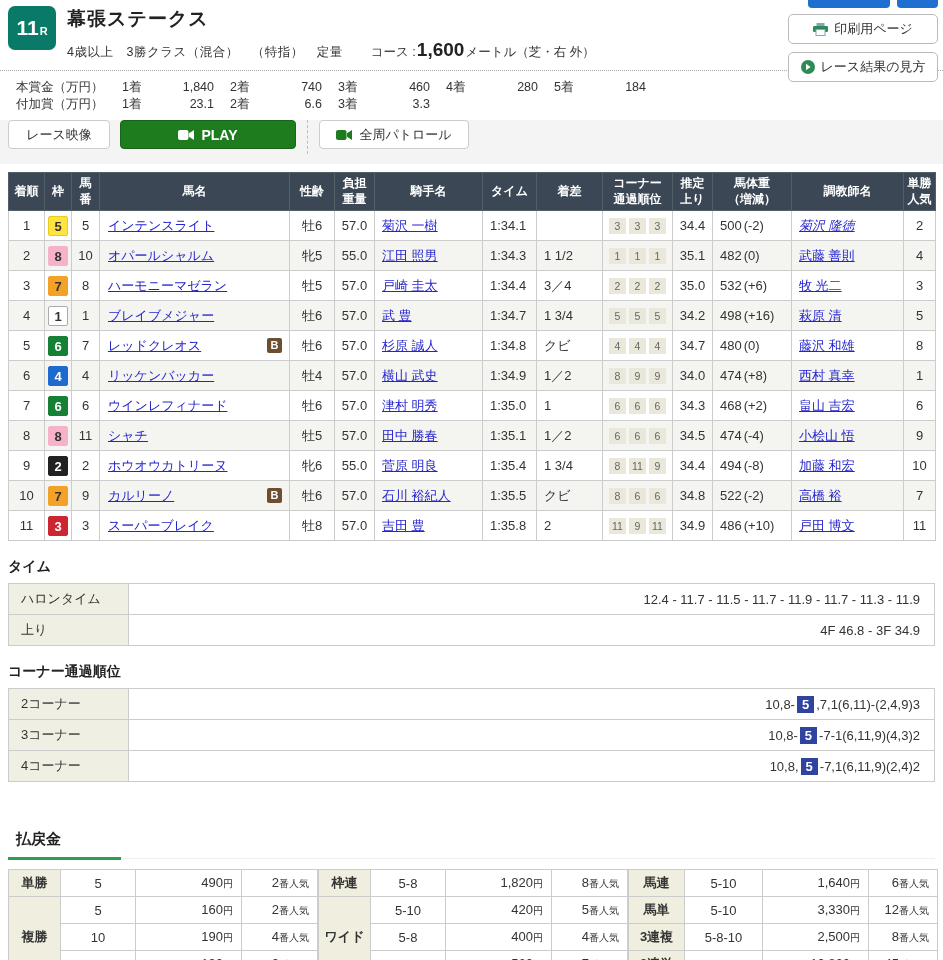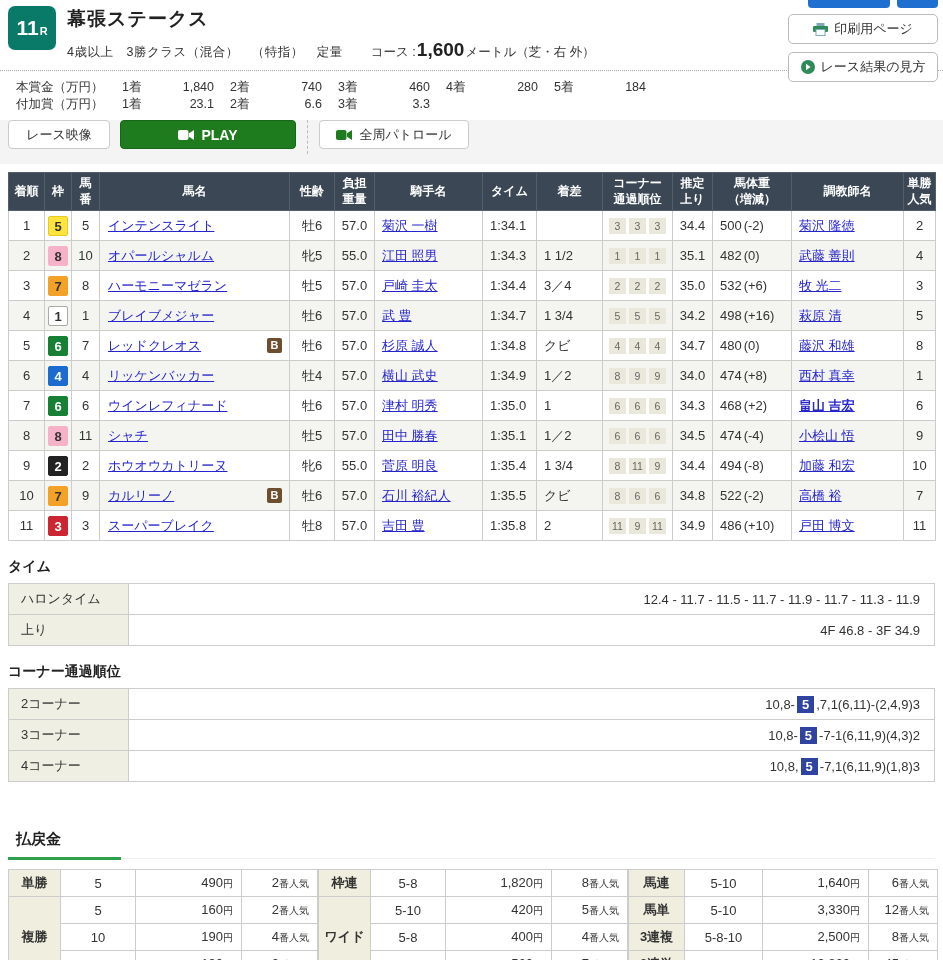--- a/index.html
+++ b/index.html
@@ -233,21 +233,21 @@
             </div>
           </td>
           <td class="c-center">牡6</td>
           <td class="c-center">57.0</td>
           <td class="c-left"><a class="lnk">菊沢 一樹</a></td>
           <td class="c-left">1:34.1</td>
           <td class="c-left"></td>
           <td class="c-center"><span class="corner-box">3</span><span class="corner-box">3</span><span class="corner-box">3</span></td>
           <td class="c-center">34.4</td>
           <td class="c-left">500<span class="hwd">(-2)</span></td>
-          <td class="c-left" style="padding-left: 10px;"><a class="lnk">菊沢 隆徳</a></td>
+          <td class="c-left" style="padding-left: 10px; font-style: italic;"><a class="lnk">菊沢 隆徳</a></td>
           <td class="c-center">2</td>
         </tr>
         <tr>
           <td class="c-center">2</td>
           <td class="c-center"><span class="waku-badge" style="background: rgb(246, 178, 200); color: rgb(51, 51, 51); border-color: rgb(246, 178, 200);">8</span></td>
           <td class="c-center">10</td>
           <td class="c-name">
             <div class="name-wrap">
               <a class="lnk">オパールシャルム</a>
             </div>
@@ -354,21 +354,21 @@
             </div>
           </td>
           <td class="c-center">牡6</td>
           <td class="c-center">57.0</td>
           <td class="c-left"><a class="lnk">津村 明秀</a></td>
           <td class="c-left">1:35.0</td>
           <td class="c-left">1</td>
           <td class="c-center"><span class="corner-box">6</span><span class="corner-box">6</span><span class="corner-box">6</span></td>
           <td class="c-center">34.3</td>
           <td class="c-left">468<span class="hwd">(+2)</span></td>
-          <td class="c-left" style="padding-left: 10px; font-weight: bold;"><a class="lnk">畠山 吉宏</a></td>
+          <td class="c-left" style="padding-left: 10px;"><a class="lnk">畠山 吉宏</a></td>
           <td class="c-center">6</td>
         </tr>
         <tr>
           <td class="c-center">8</td>
           <td class="c-center"><span class="waku-badge" style="background: rgb(246, 178, 200); color: rgb(51, 51, 51); border-color: rgb(246, 178, 200);">8</span></td>
           <td class="c-center">11</td>
           <td class="c-name">
             <div class="name-wrap">
               <a class="lnk">シャチ</a>
             </div>
@@ -468,21 +468,21 @@
         <tr>
       <th>2コーナー</th>
       <td><span>10,8-</span><span class="chl">5</span><span>,7,1(6,11)-(2,4,9)3</span></td>
     </tr>
     <tr>
       <th>3コーナー</th>
       <td><span>10,8-</span><span class="chl">5</span><span>-7-1(6,11,9)(4,3)2</span></td>
     </tr>
     <tr>
       <th>4コーナー</th>
-      <td><span>10,8,</span><span class="chl">5</span><span>-7,1(6,11,9)(1,8)3</span></td>
+      <td><span>10,8,</span><span class="chl">5</span><span>-7,1(6,11,9)(2,4)2</span></td>
     </tr>
   </tbody>
     </table>
 
   <div class="payout-head">
     <span class="payout-title" style="margin-left:8px;">払戻金</span>
   </div>
   <div class="payout-bar"></div>
 
   <div class="payout-wrap">

